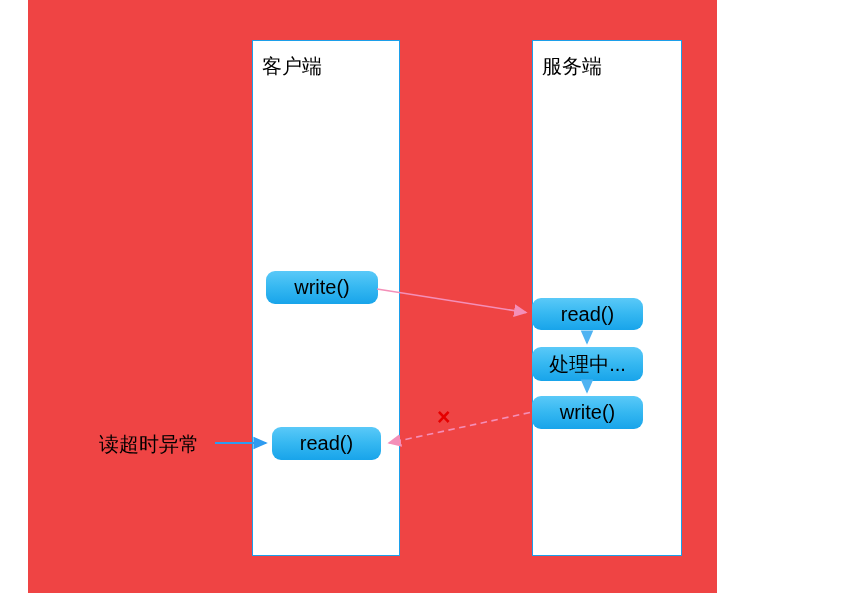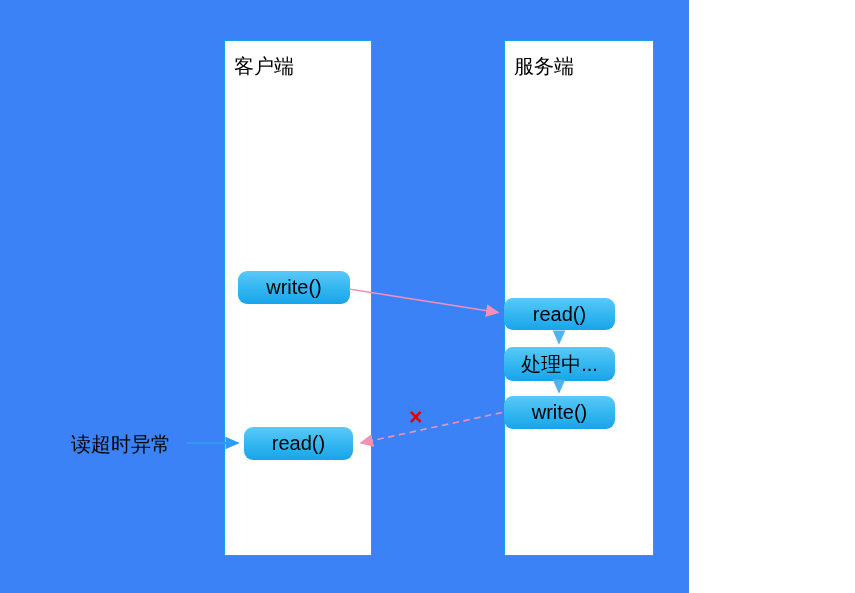--- a/index.html
+++ b/index.html
@@ -5,22 +5,23 @@
   html, body {
     margin: 0;
     padding: 0;
     background: #ffffff;
     font-family: "Liberation Sans", "DejaVu Sans", sans-serif;
   }
   .canvas {
     position: relative;
     width: 689px;
     height: 593px;
-    background: #3b82f6;
+    background: #ef4444;
     overflow: hidden;
+    margin-left: 28px;
   }
   .lane {
     position: absolute;
     top: 40px;
     height: 516px;
     border: 1.5px solid #1c9fea;
     background: #ffffff;
     box-sizing: border-box;
   }
   .lane-client { left: 224px; width: 148px; }

